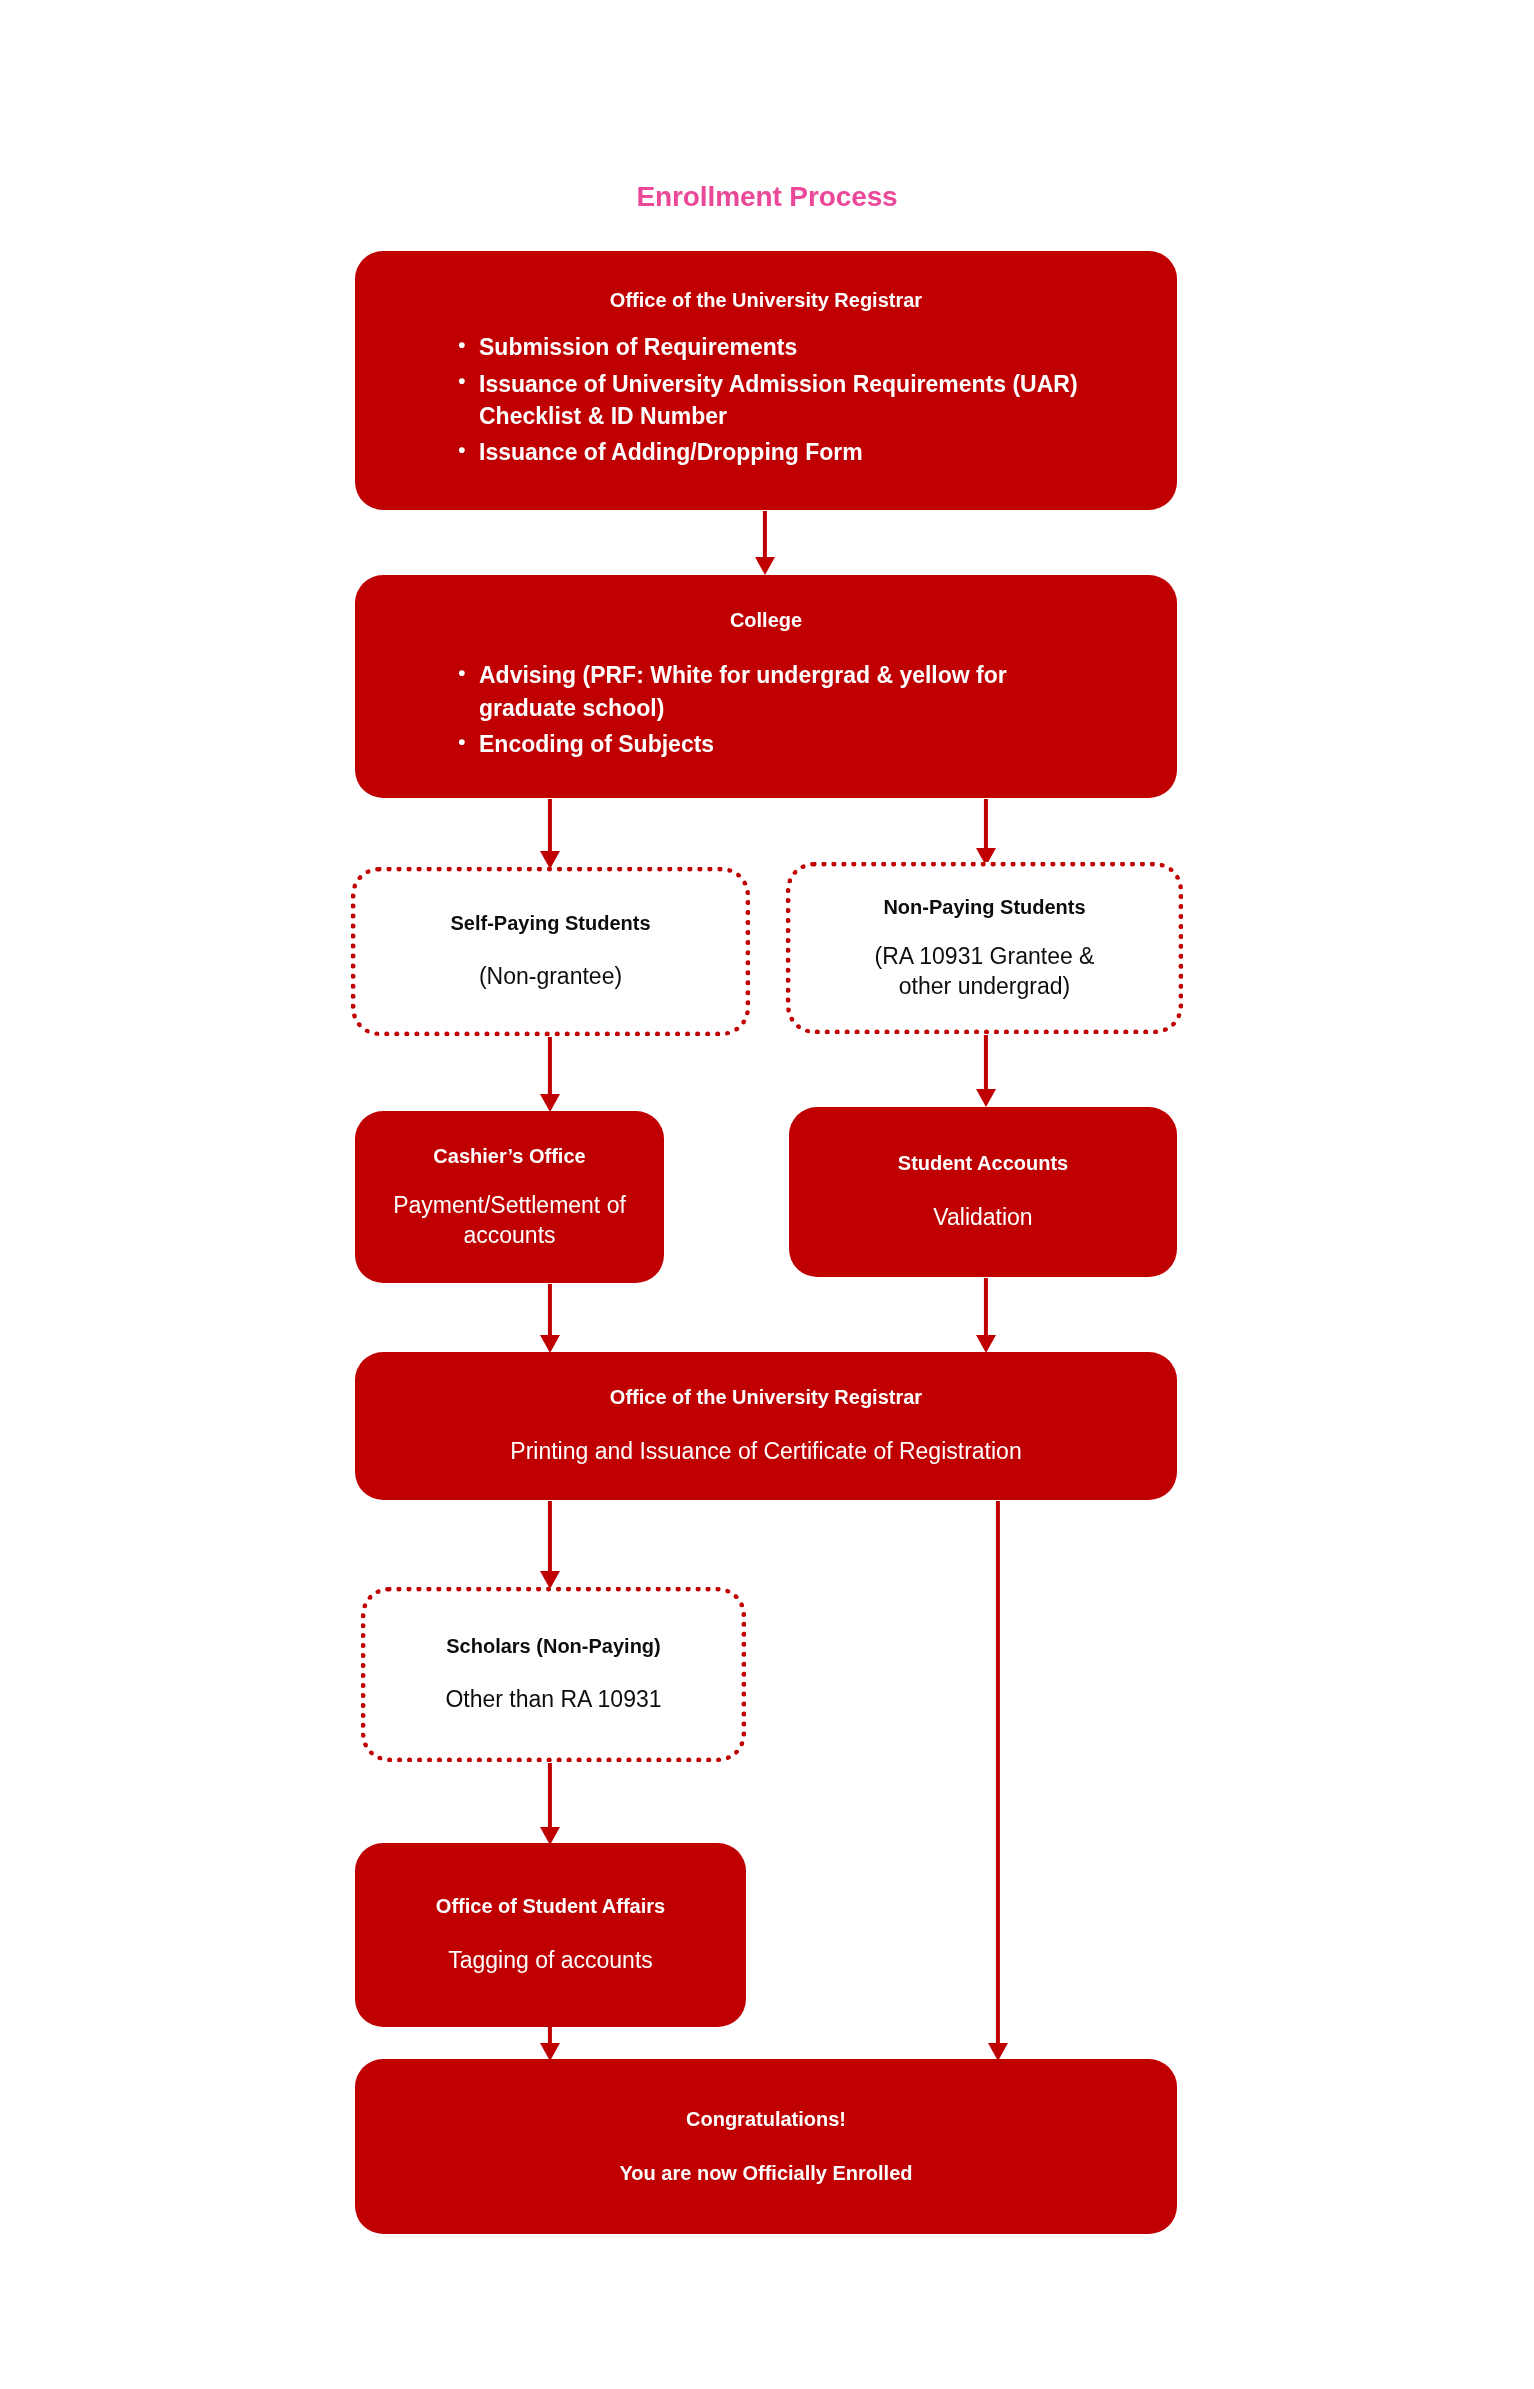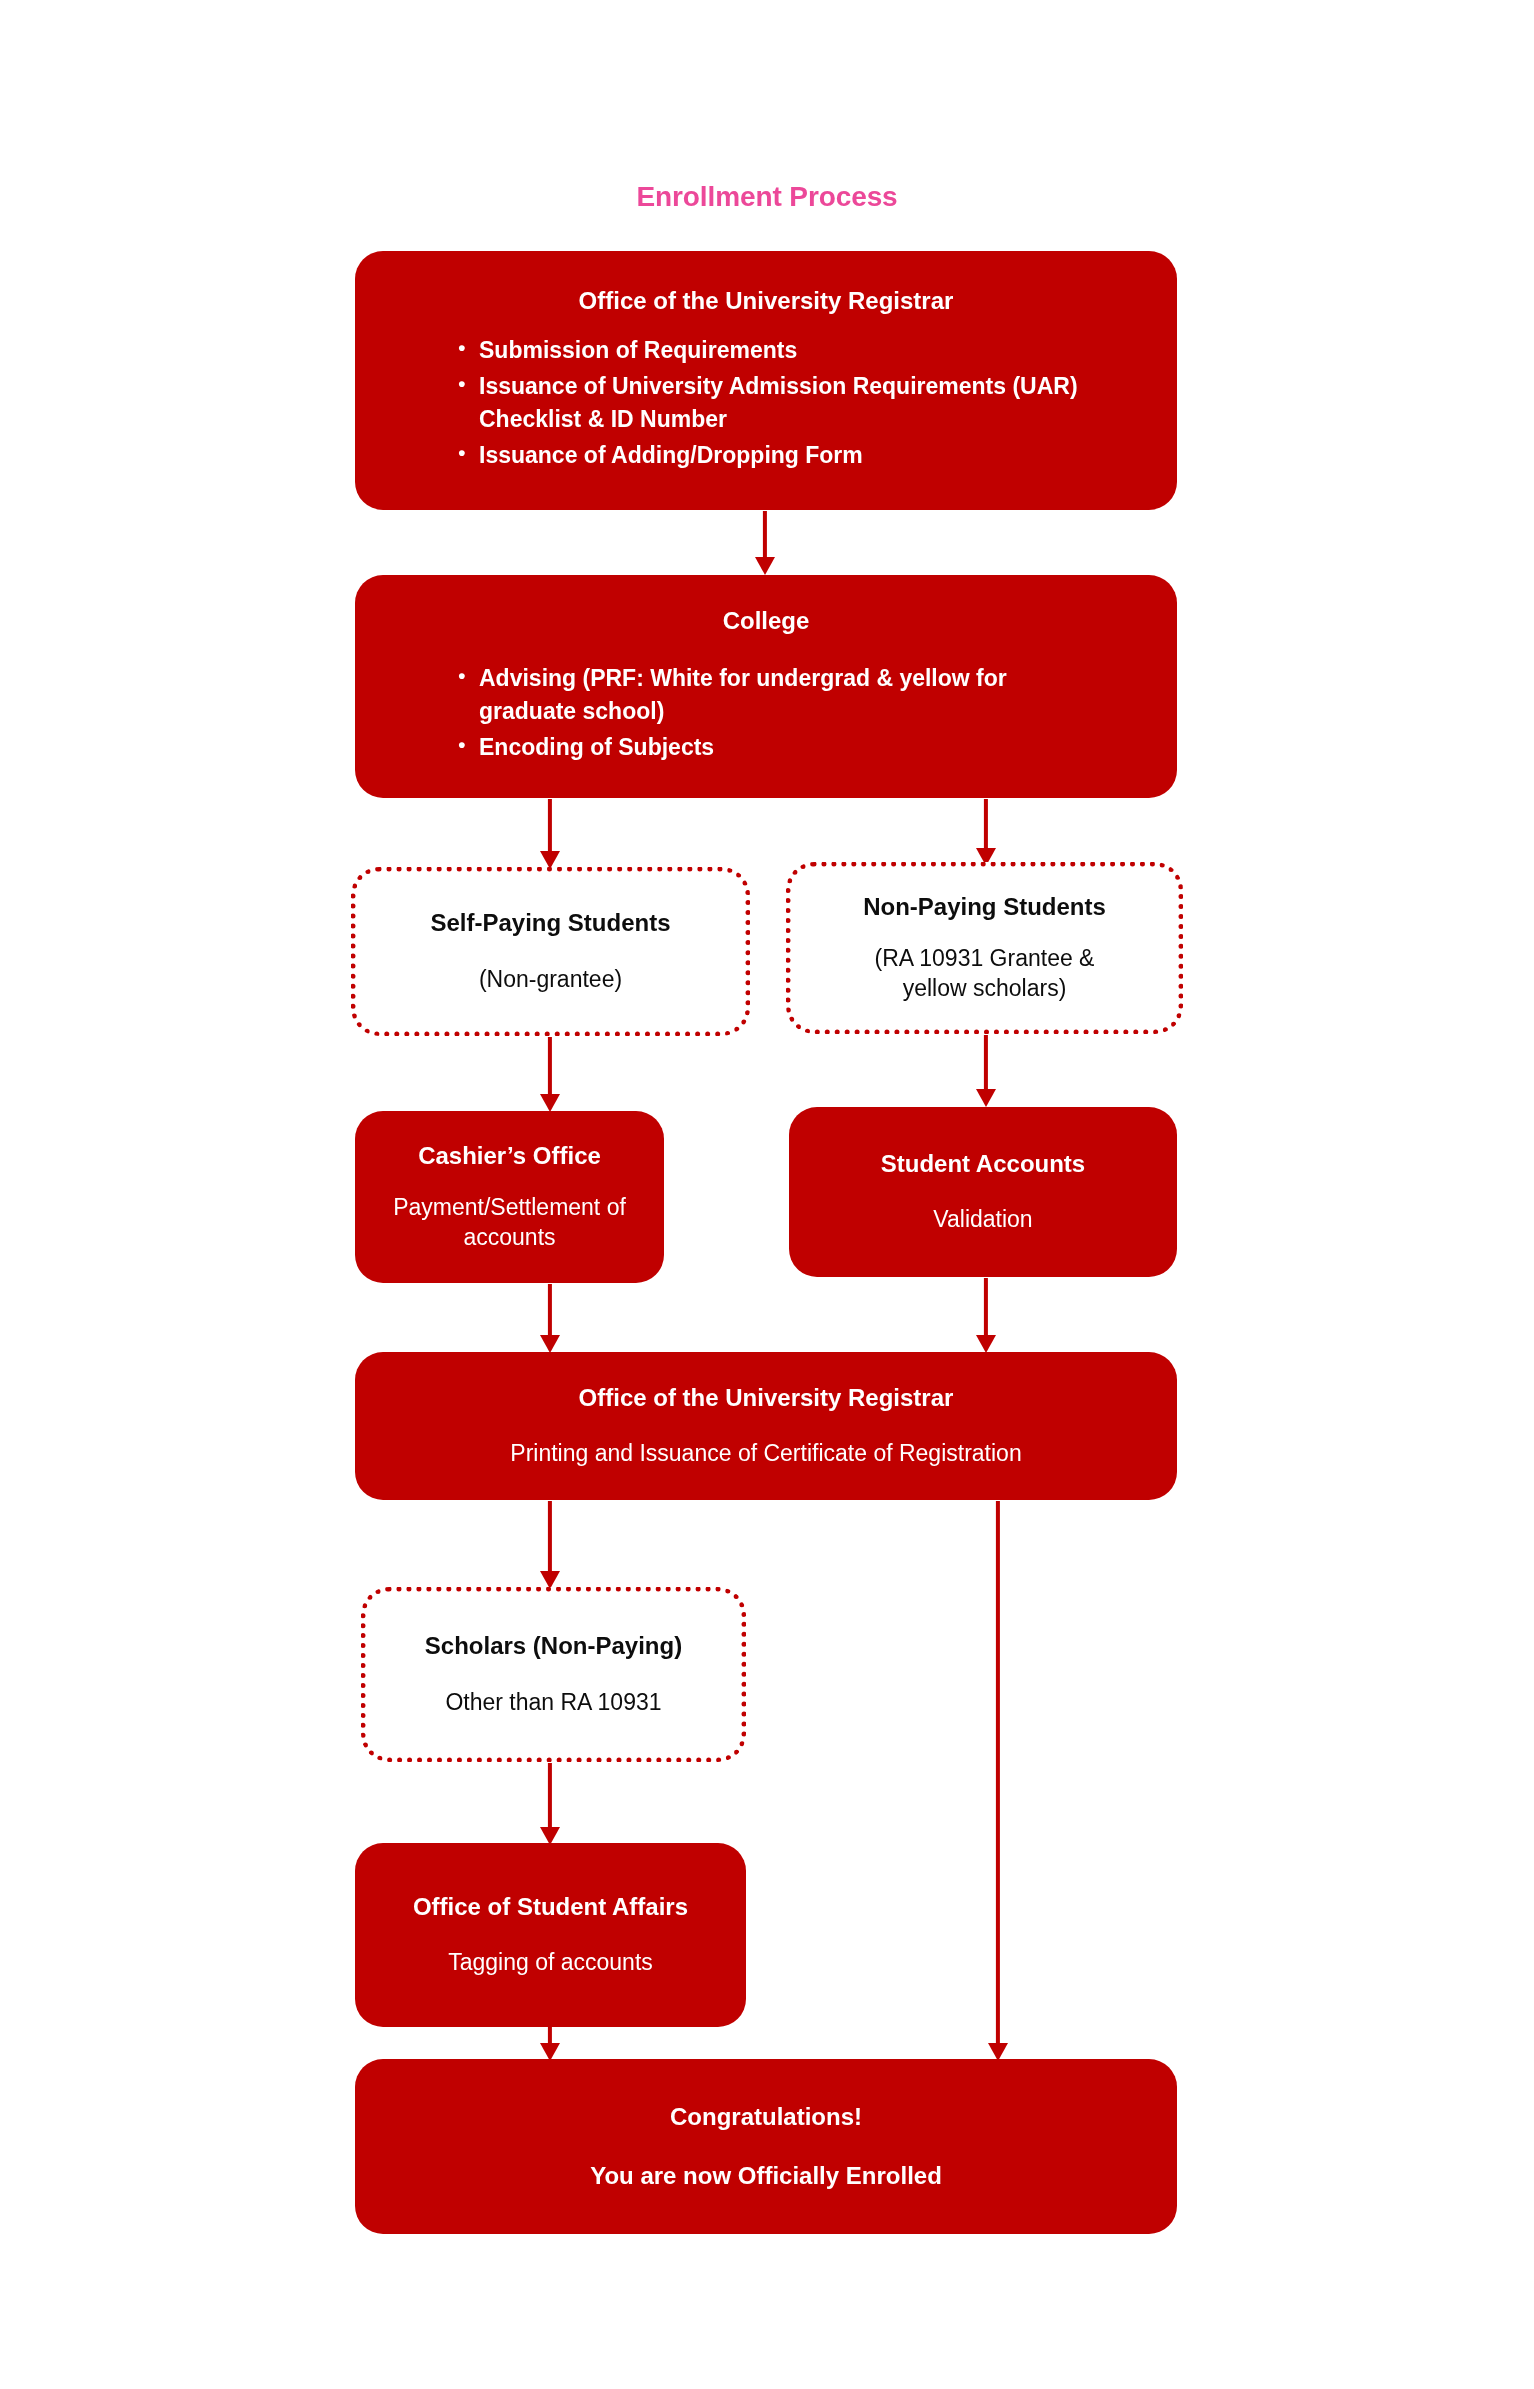--- a/index.html
+++ b/index.html
@@ -55,21 +55,21 @@
   .node.dotted {
     background: #ffffff;
     border: 5.4px dotted #C00000;
     border-radius: 28px;
     color: #0d0d0d;
   }
 
   .node-title {
     text-align: center;
     font-weight: bold;
-    font-size: 24px;
+    font-size: 20px;
     line-height: 1.25;
   }
 
   .node-sub {
     text-align: center;
     font-size: 23px;
     line-height: 1.3;
   }
 
   .node-sub.gap {
@@ -163,21 +163,21 @@
   </div>
 
   <div class="node dotted" style="left:351px; top:867px; width:399px; height:169px; padding:12px 15.7px;">
     <div class="node-title">Self-Paying Students</div>
     <div class="node-sub gap">(Non-grantee)</div>
   </div>
 
   <div class="node dotted" style="left:786px; top:862px; width:397px; height:172px; padding:9.6px 15.7px;">
     <div class="node-title">Non-Paying Students</div>
     <div class="node-sub gap" style="margin-top:22px;">(RA 10931 Grantee &amp;</div>
-    <div class="node-sub">yellow scholars)</div>
+    <div class="node-sub">other undergrad)</div>
   </div>
 
   <div class="arrow" style="left:538px; top:1037px; width:24px; height:75px;">
     <div class="shaft" style="height:57px;"></div>
     <div class="head"></div>
   </div>
 
   <div class="arrow" style="left:974px; top:1035px; width:24px; height:72px;">
     <div class="shaft" style="height:54px;"></div>
     <div class="head"></div>

